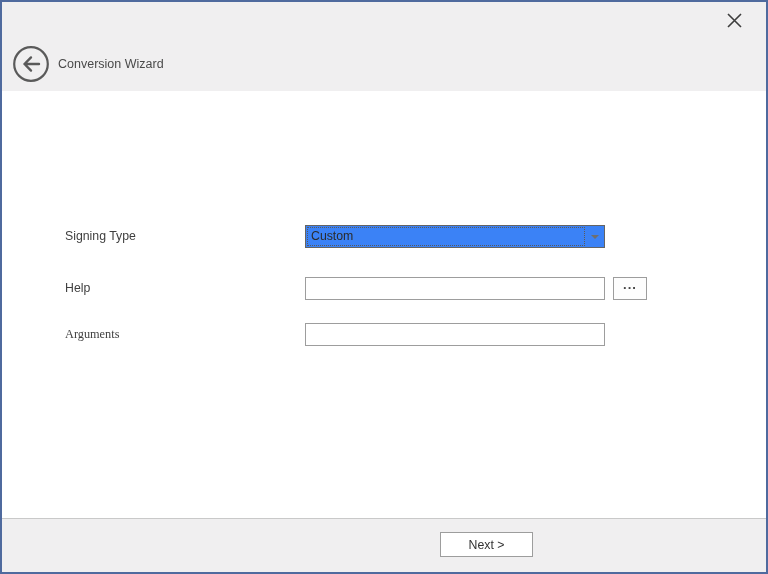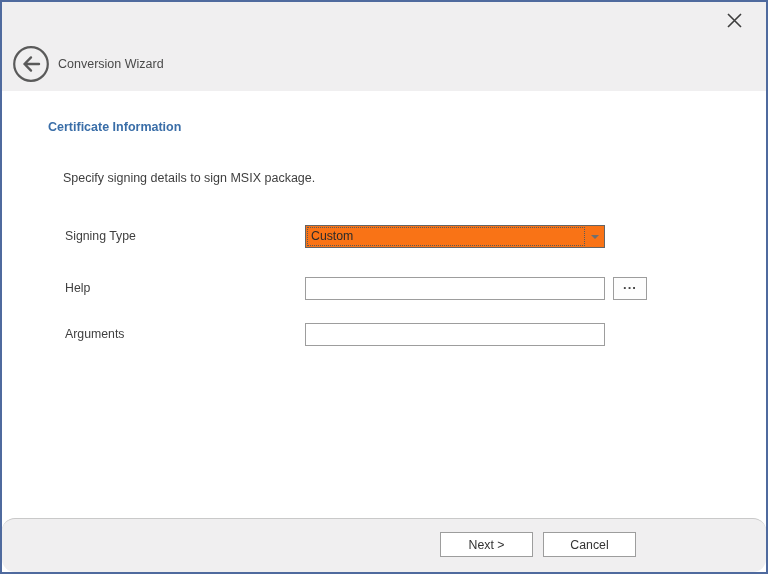--- a/index.html
+++ b/index.html
@@ -69,28 +69,28 @@
   .field-label {
     position: absolute;
     left: 63px;
     height: 23px;
     line-height: 23px;
     font-size: 12.3px;
     color: #3f3f3f;
   }
   .lbl-signing { top: 134px; text-align: right; }
   .lbl-path    { top: 186px; }
-  .lbl-args    { top: 232px; }
+  .lbl-args    { top: 232px; font-family: Liberation Serif, serif; }
 
   
   .combo {
     position: absolute;
     left: 303px; top: 134px;
     width: 300px; height: 23px;
-    background: #f97316;
+    background: #3b82f6;
     border: 1px solid #646464;
     cursor: default;
   }
   .combo .focus-rect {
     position: absolute;
     left: 1px; top: 1px; bottom: 1px; right: 19px;
     border: 1px dotted #5a5a5a;
   }
   .combo .combo-value {
     position: absolute;
@@ -145,21 +145,20 @@
     letter-spacing: 1px;
   }
   .browse-btn span { position: relative; top: -4px; }
   
   .footer {
     position: absolute;
     left: 0; right: 0; bottom: 0;
     height: 54px;
     background: var(--header-bg, #f0eff0);
     border-top: 1px solid #c9c9c9;
-    border-radius: 13px;
   }
   .footer .btn {
     position: absolute;
     top: 13px;
     width: 93px; height: 25px;
     background: #ffffff;
     border: 1px solid #9d9d9d;
     font-family: "Liberation Sans", sans-serif;
     font-size: 12.3px;
     color: #333;
@@ -183,22 +182,20 @@
     </button>
     <div class="wizard-title">Conversion Wizard</div>
     <button class="close-btn">
       <svg width="17" height="17" viewBox="0 0 17 17">
         <path d="M2 2 L15 15 M15 2 L2 15" stroke="#3d3d3d" stroke-width="1.6" fill="none"></path>
       </svg>
     </button>
   </div>
 
   <div class="content">
-    <div class="page-heading">Certificate Information</div>
-    <div class="page-desc">Specify signing details to sign MSIX package.</div>
 
     <div class="field-label lbl-signing">Signing Type</div>
     <div class="combo">
       <div class="focus-rect"></div>
       <div class="combo-value">Custom</div>
       <div class="arrow-zone">
         <div class="arrow"></div>
       </div>
     </div>
 
@@ -207,16 +204,15 @@
     <button class="browse-btn">
       <span>...</span>
     </button>
 
     <div class="field-label lbl-args">Arguments</div>
     <input class="text-input inp-args" type="text" value="" style="">
   </div>
 
   <div class="footer">
     <button class="btn btn-next">Next &gt;</button>
-    <button class="btn btn-cancel">Cancel</button>
   </div>
 
 </div>
 
 </body></html>

